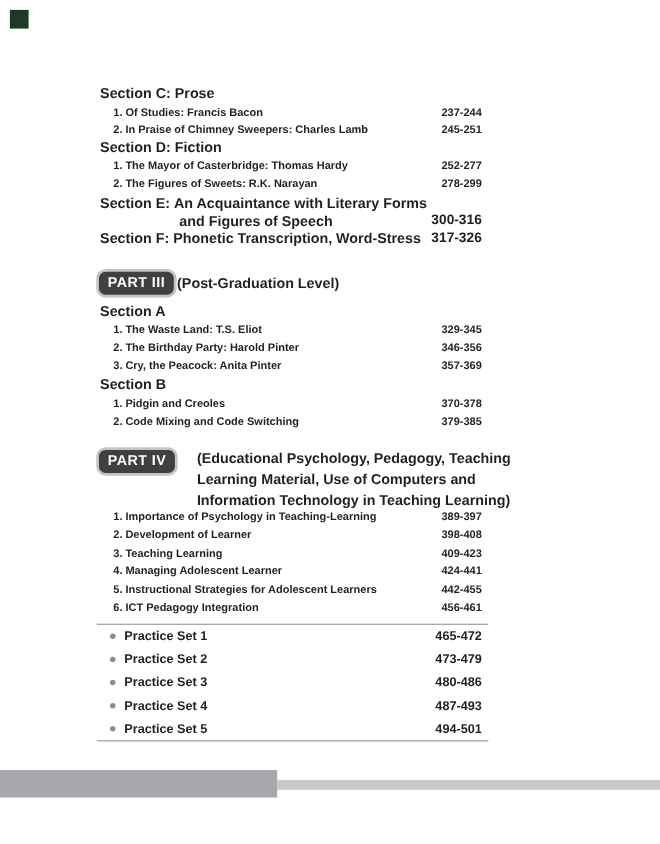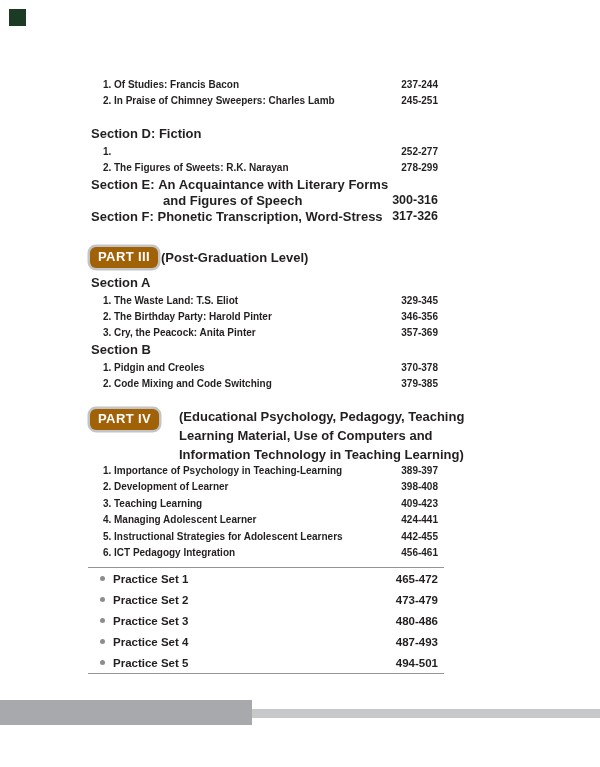--- a/index.html
+++ b/index.html
@@ -24,21 +24,21 @@
 
   
   .ef-row { display:flex; align-items:flex-end; font-size:13px; line-height:15.5px; }
   .ef-label { font-weight:800; }
   .ef-title { font-weight:600; }
   .ef-indent { margin-left:72px; font-weight:600; }
   .ef-pages { margin-left:auto; font-weight:700; font-size:12.5px; }
 
   
   .part-badge {
-    background:#a16207; color:#ffffff; font-weight:800; font-size:13px;
+    background:#404040; color:#ffffff; font-weight:800; font-size:13px;
     line-height:14px; letter-spacing:.4px; padding:3px 8px 4px;
     border-radius:6px; box-shadow:0 0 0 2.5px #c3c4c6; white-space:nowrap;
   }
   .part-subtitle { font-size:13px; font-weight:600; white-space:nowrap; }
   .part-desc { font-size:13px; font-weight:600; line-height:19px; }
   .part-desc div { white-space:nowrap; }
 
   
   .practice-block {
     left:88px; top:567px; width:356px;
@@ -51,36 +51,38 @@
   
   .footer-bar-dark  { left:0; top:700px; width:252px; height:25px; background:#a7a9ac; }
   .footer-bar-light { left:252px; top:709px; width:348px; height:9px; background:#c7c8ca; }
 </style>
 </head>
 <body>
 
 <div class="abs corner-square"></div>
 
 <div class="abs toc-block" style="top:76px">
+  <div class="sec-head">Section C: Prose</div>
   <div class="item-row">
     <span class="item-num">1.</span>
     <span class="item-title">Of Studies: Francis Bacon</span>
     <span class="item-pages">237-244</span>
   </div>
   <div class="item-row">
     <span class="item-num">2.</span>
     <span class="item-title">In Praise of Chimney Sweepers: Charles Lamb</span>
     <span class="item-pages">245-251</span>
   </div>
 </div>
 
 <div class="abs toc-block" style="top:125px">
   <div class="sec-head">Section D: Fiction</div>
   <div class="item-row">
     <span class="item-num">1.</span>
+    <span class="item-title">The Mayor of Casterbridge: Thomas Hardy</span>
     <span class="item-pages">252-277</span>
   </div>
   <div class="item-row">
     <span class="item-num">2.</span>
     <span class="item-title">The Figures of Sweets: R.K. Narayan</span>
     <span class="item-pages">278-299</span>
   </div>
 </div>
 
 <div class="abs toc-block" style="top:177px">

